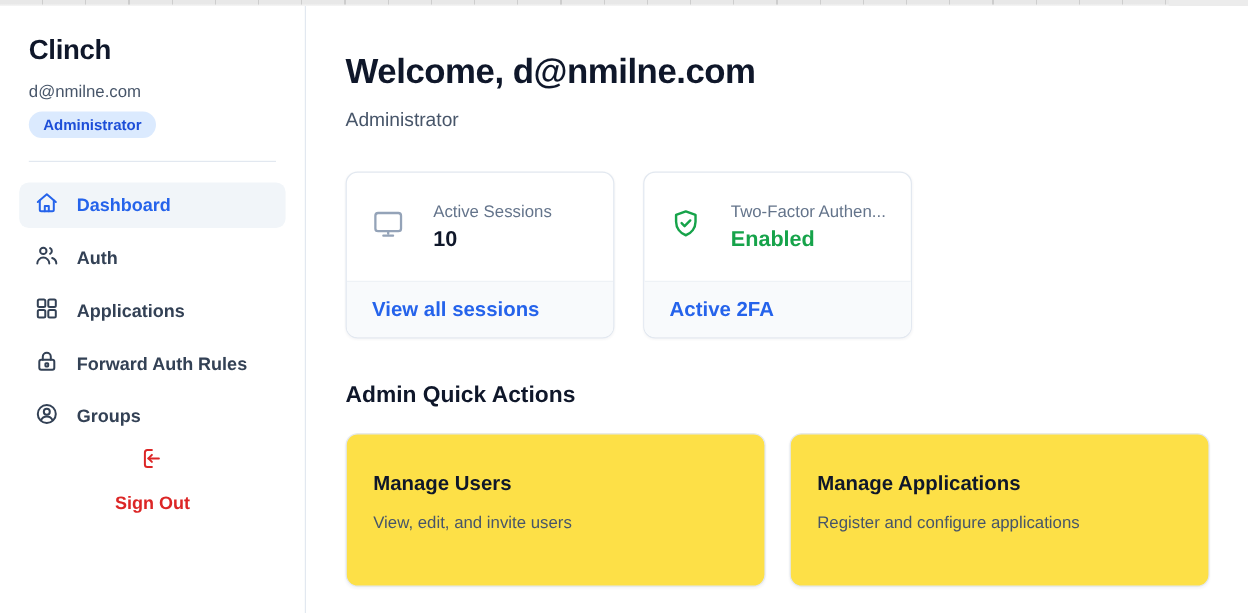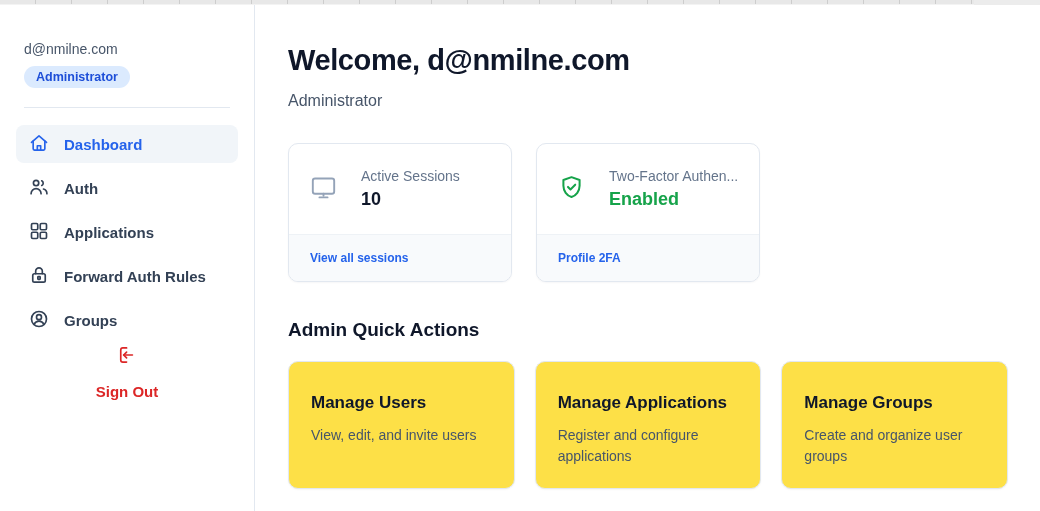--- a/index.html
+++ b/index.html
@@ -50,41 +50,42 @@
     background:#fff; overflow:hidden; box-shadow:0 1px 2px rgba(15,23,42,0.04);
   }
   .stat-body { display:flex; align-items:center; gap:24px; padding:24px 0 24px 21px; height:90px; }
   .stat-label { font-size:14px; color:#64748b; }
   .stat-value { margin-top:5px; font-size:18px; font-weight:800; color:#0f172a; }
   .stat-value.success { color:#16a34a; }
   .stat-footer {
     height:47px; display:flex; align-items:center; padding:0 21px;
     background:#f8fafc; border-top:1px solid #eef2f6;
   }
-  .stat-link { font-size:12px; font-weight:700; color:#2563eb; text-decoration:none; cursor:pointer; }
+  .stat-link { font-size:17px; font-weight:700; color:#2563eb; text-decoration:none; cursor:pointer; }
   .section-heading { margin-top:37px; font-size:19px; font-weight:800; color:#0f172a; }
   .actions-row { display:flex; gap:20px; margin-top:20px; }
   .action-card {
     flex:1; height:128px; border:1px solid #e2e8f0; border-radius:10px;
     background:#fde047; padding:31px 22px 0 22px; cursor:pointer;
     box-shadow:0 1px 2px rgba(15,23,42,0.04);
   }
   .action-title { font-size:17px; font-weight:800; color:#0f172a; }
   .action-desc { margin-top:12px; font-size:14px; line-height:1.5; color:#475569; }
 </style>
 </head>
 <body>
 
 <div class="screen">
 
   <div class="top-strip"></div>
   <div class="top-strip-end"></div>
 
   <div class="sidebar">
     <div class="side-head">
+      <div class="brand">Clinch</div>
       <div class="email">d@nmilne.com</div>
       <span class="role-badge">Administrator</span>
     </div>
     <hr class="side-divider">
 
     <nav>
       <div class="nav-item active">
         <span>
           <svg width="20" height="20" viewBox="0 0 24 24" fill="none" stroke="currentColor" stroke-width="2" stroke-linecap="round" stroke-linejoin="round">
               <path d="M3 11.2 12 3.5l9 7.7"></path>
@@ -180,36 +181,32 @@
                 <path d="M12 2.8 19.2 5.4v5.1c0 4.6-3 8.6-7.2 10-4.2-1.4-7.2-5.4-7.2-10V5.4z"></path>
                 <path d="m8.9 11.5 2.2 2.2 4.2-4.2"></path>
               </svg>
           </span>
           <div>
             <div class="stat-label">Two-Factor Authen...</div>
             <div class="stat-value success">Enabled</div>
           </div>
         </div>
         <div class="stat-footer">
-          <a class="stat-link">Profile 2FA</a>
+          <a class="stat-link">Active 2FA</a>
         </div>
       </div>
     </div>
 
     <h2 class="section-heading">Admin Quick Actions</h2>
 
     <div class="actions-row">
       <div class="action-card">
         <div class="action-title">Manage Users</div>
         <div class="action-desc">View, edit, and invite users</div>
       </div>
       <div class="action-card">
         <div class="action-title">Manage Applications</div>
         <div class="action-desc">Register and configure applications</div>
       </div>
-      <div class="action-card">
-        <div class="action-title">Manage Groups</div>
-        <div class="action-desc">Create and organize user groups</div>
-      </div>
     </div>
   </div>
 
 </div>
 
 </body></html>

